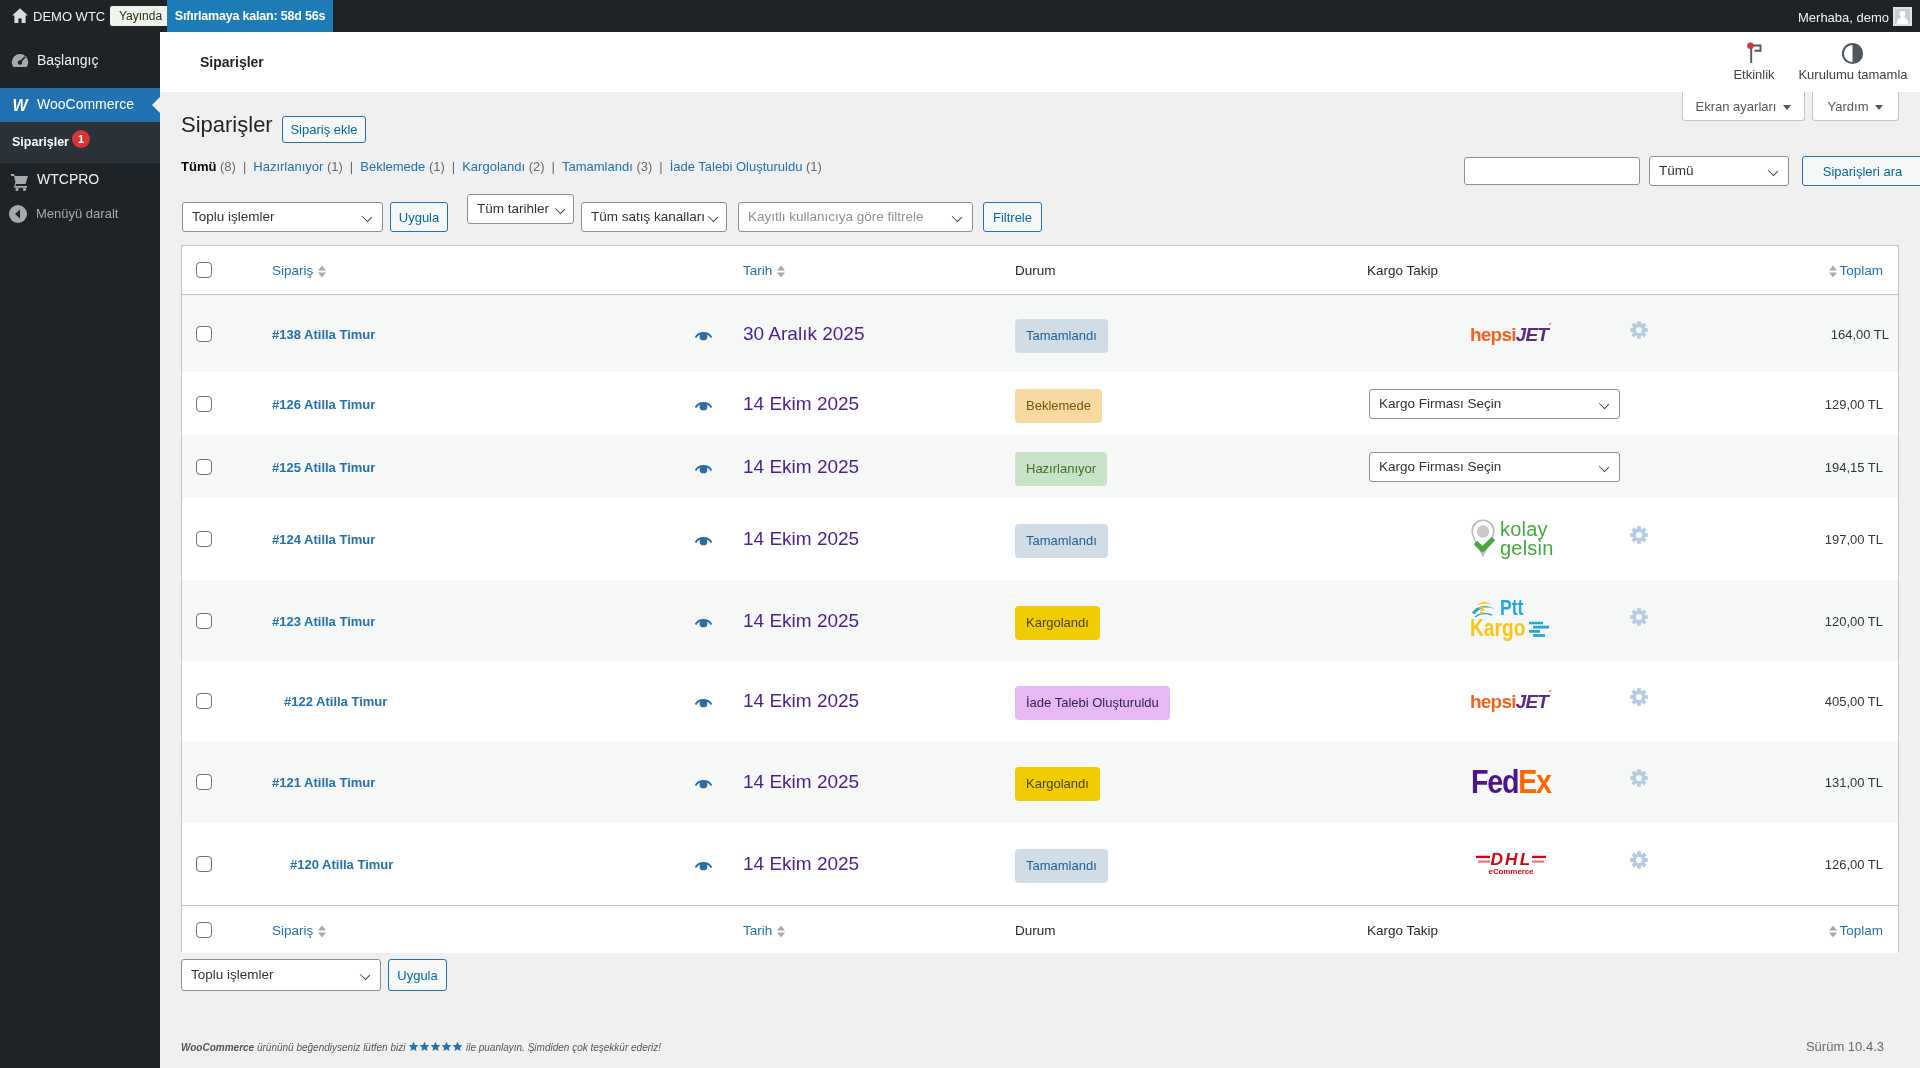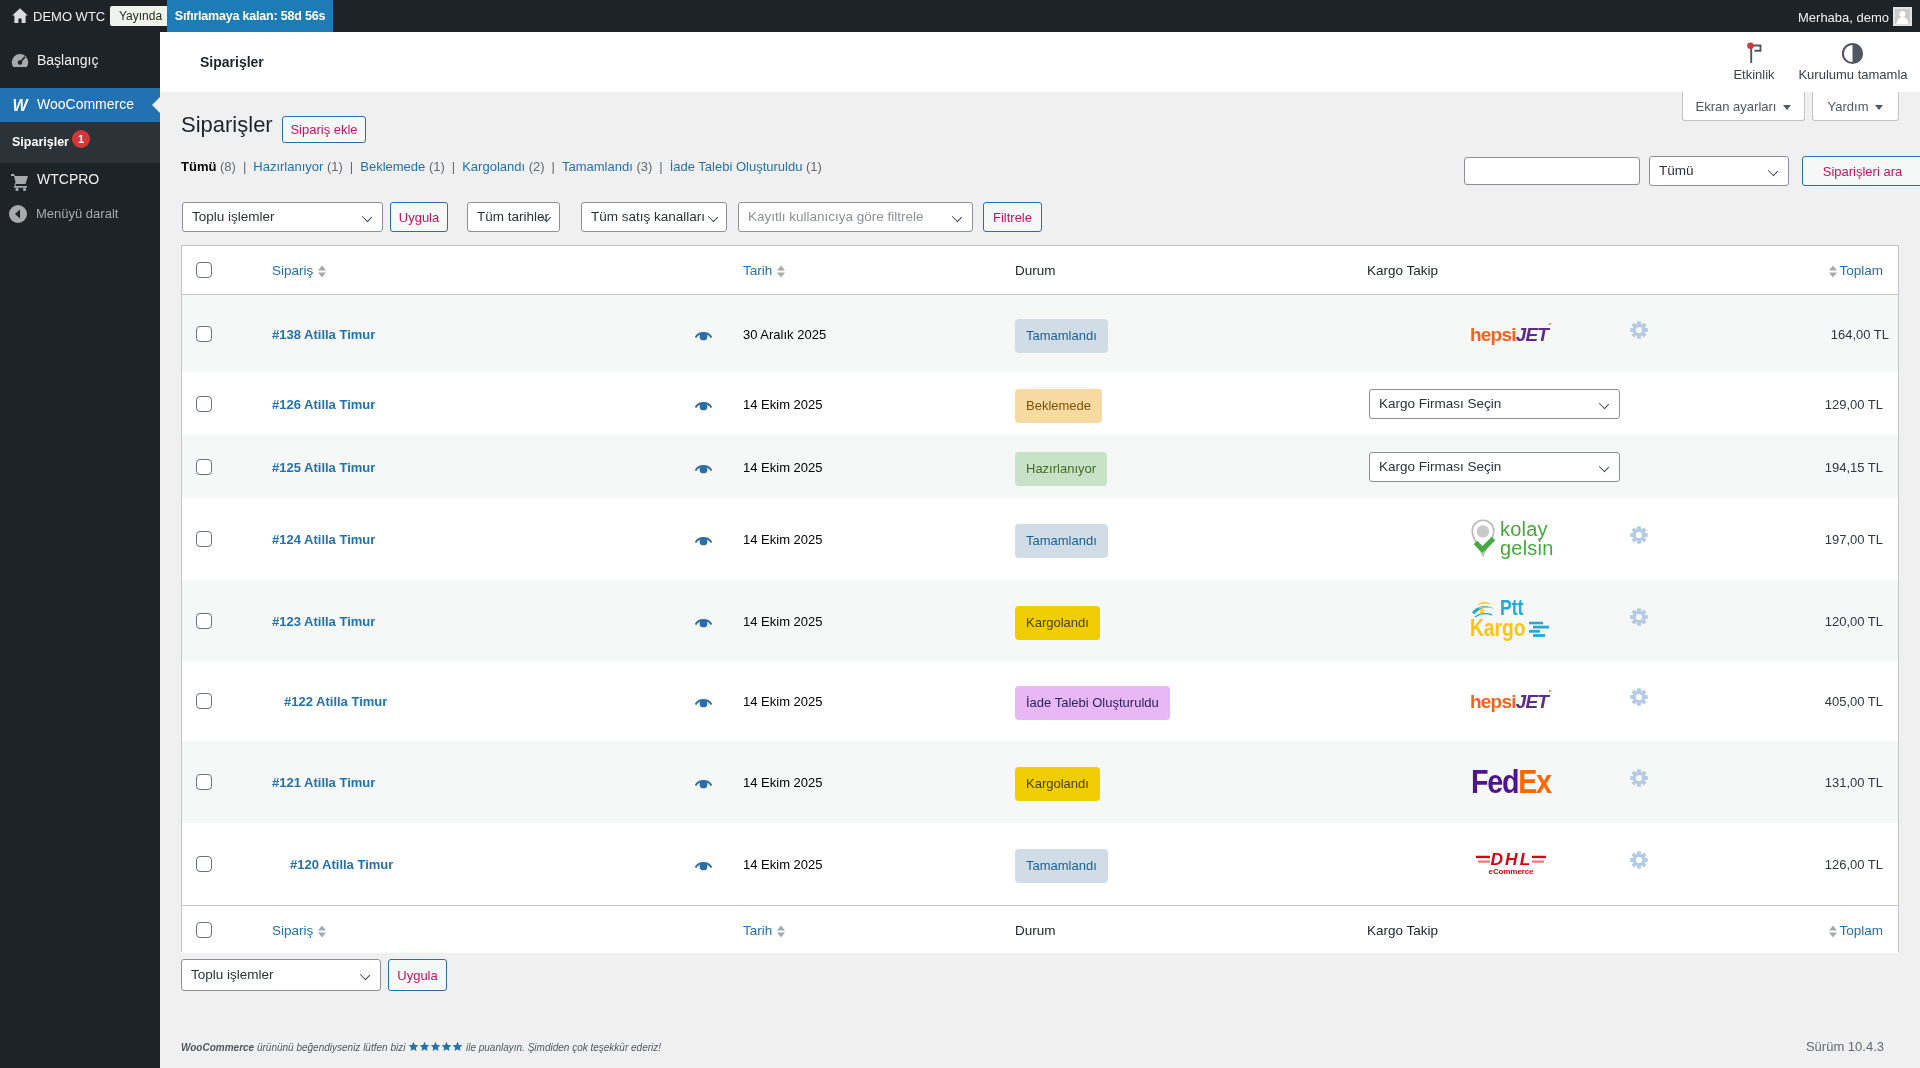--- a/index.html
+++ b/index.html
@@ -29,37 +29,37 @@
 
 #topbar { position:absolute; left:160px; top:32px; width:1760px; height:60px; background:#fff; }
 #topbar .ttl { position:absolute; left:40px; top:22px; font-size:14px; font-weight:bold; color:#1d2327; }
 .hicon { position:absolute; }
 .hlabel { position:absolute; font-size:13px; color:#3c434a; text-align:center; }
 
 .smtab { position:absolute; top:92px; height:29px; background:#fff; border:1px solid #c3c4c7; border-top:none; border-radius:0 0 3px 3px; font-size:13px; color:#50575e; display:flex; align-items:center; justify-content:center; gap:7px; }
 .smtab .tri { width:0; height:0; border-left:4px solid transparent; border-right:4px solid transparent; border-top:5px solid #50575e; margin-top:2px; }
 
 #h1 { position:absolute; left:181px; top:112px; font-size:22px; font-weight:normal; color:#1d2327; }
-.btn { background:#f6f7f7; border:1px solid #2271b1; border-radius:3px; color:#be185d; font-size:13px; font-family:"Liberation Sans", sans-serif; display:flex; align-items:center; justify-content:center; }
+.btn { background:#f6f7f7; border:1px solid #2271b1; border-radius:3px; color:#0369a1; font-size:13px; font-family:"Liberation Sans", sans-serif; display:flex; align-items:center; justify-content:center; }
 #addbtn { position:absolute; left:282px; top:116px; width:84px; height:27px; }
 #views { position:absolute; left:181px; top:159px; font-size:13px; color:#646970; }
 #views a { color:#2271b1; text-decoration:none; }
 #views .cur { color:#000; font-weight:bold; }
 #views .sep { color:#646970; padding:0 7px; }
 .wpselect { position:absolute; height:30px; background:#fff; border:1px solid #8c8f94; border-radius:3px; font-size:13.5px; color:#2c3338; line-height:28px; padding-left:9px; white-space:nowrap; }
 .wpselect .chev { position:absolute; right:11px; top:10px; width:8px; height:8px; border-right:1.8px solid #3c434a; border-bottom:1.8px solid #3c434a; transform:rotate(45deg) scale(1,0.82); transform-origin:center; margin-top:0; }
 .wpselect.ph { color:#8c8f94; }
 #searchbox { position:absolute; left:1464px; top:157px; width:176px; height:28px; background:#fff; border:1px solid #8c8f94; border-radius:3px; }
 
 #tbl { position:absolute; left:181px; top:245px; width:1718px; height:707px; background:#fff; border:1px solid #c3c4c7; }
 .trow { position:relative; width:100%; }
 .cell { position:absolute; top:50%; transform:translateY(-50%); }
 .cb { width:16px; height:16px; background:#fff; border:1px solid #6c717a; border-radius:4px; }
 .olink { font-size:13px; font-weight:bold; color:#2271b1; }
-.datec { font-size:13px; color:#000000; }
+.datec { font-size:19px; color:#4c1d95; }
 .totalc { font-size:13px; color:#32373c; text-align:right; }
 .pill { height:34px; line-height:34px; border-radius:4px; font-size:13px; padding:0 11px; display:inline-block; margin-top:2px; }
 .p-completed { background:#d0dde7; color:#1a5f96; }
 .p-onhold { background:#f7d9a2; color:#7c5208; }
 .p-processing { background:#c8e2c8; color:#436e26; }
 .p-shipped { background:#f0cd02; color:#4a4200; }
 .p-refund { background:#e7b8f5; color:#2a2260; }
 .thead { font-size:13.5px; color:#1d2327;text-align:center; }
 .thead a { color:#2271b1; text-decoration:none; }
 .sortarr { display:inline-block; vertical-align:-3px; margin-left:5px; }
@@ -159,21 +159,21 @@
 <h1 id="h1">Siparişler</h1>
 <div class="btn" id="addbtn">Sipariş ekle</div>
 <div id="views"><span class="cur">Tümü</span> (8)<span class="sep">|</span><a>Hazırlanıyor</a> (1)<span class="sep">|</span><a>Beklemede</a> (1)<span class="sep">|</span><a>Kargolandı</a> (2)<span class="sep">|</span><a>Tamamlandı</a> (3)<span class="sep">|</span><a>İade Talebi Oluşturuldu</a> (1)</div>
 
 <div id="searchbox"></div>
 <div class="wpselect" style="left:1649px;top:156px;width:140px">Tümü<span class="chev"></span></div>
 <div class="btn" style="position:absolute;left:1802px;top:156px;width:121px;height:30px">Siparişleri ara</div>
 
 <div class="wpselect" style="left:182px;top:202px;width:201px">Toplu işlemler<span class="chev"></span></div>
 <div class="btn" style="position:absolute;left:390px;top:202px;width:58px;height:30px">Uygula</div>
-<div class="wpselect" style="left:467px;top:202px;width:93px">Tüm tarihler<span class="chev" style="right:9px"></span></div>
+<div class="wpselect" style="left:467px;top:194px;width:107px">Tüm tarihler<span class="chev" style="right:9px"></span></div>
 <div class="wpselect" style="left:581px;top:202px;width:146px">Tüm satış kanalları<span class="chev" style="right:9px"></span></div>
 <div class="wpselect ph" style="left:738px;top:202px;width:235px">Kayıtlı kullanıcıya göre filtrele<span class="chev"></span></div>
 <div class="btn" style="position:absolute;left:983px;top:202px;width:59px;height:30px">Filtrele</div>
 
 <div id="tbl">
 
   <div class="trow" style="height:49px;border-bottom:1px solid #c3c4c7;background:#fff">
     <span class="cell cb" style="left:14px"></span>
     <span class="cell thead" style="left:90px"><a>Sipariş</a><span class="sortarr"><span class="u"></span><span class="d"></span></span></span>
     <span class="cell thead" style="left:561px"><a>Tarih</a><span class="sortarr"><span class="u"></span><span class="d"></span></span></span>

